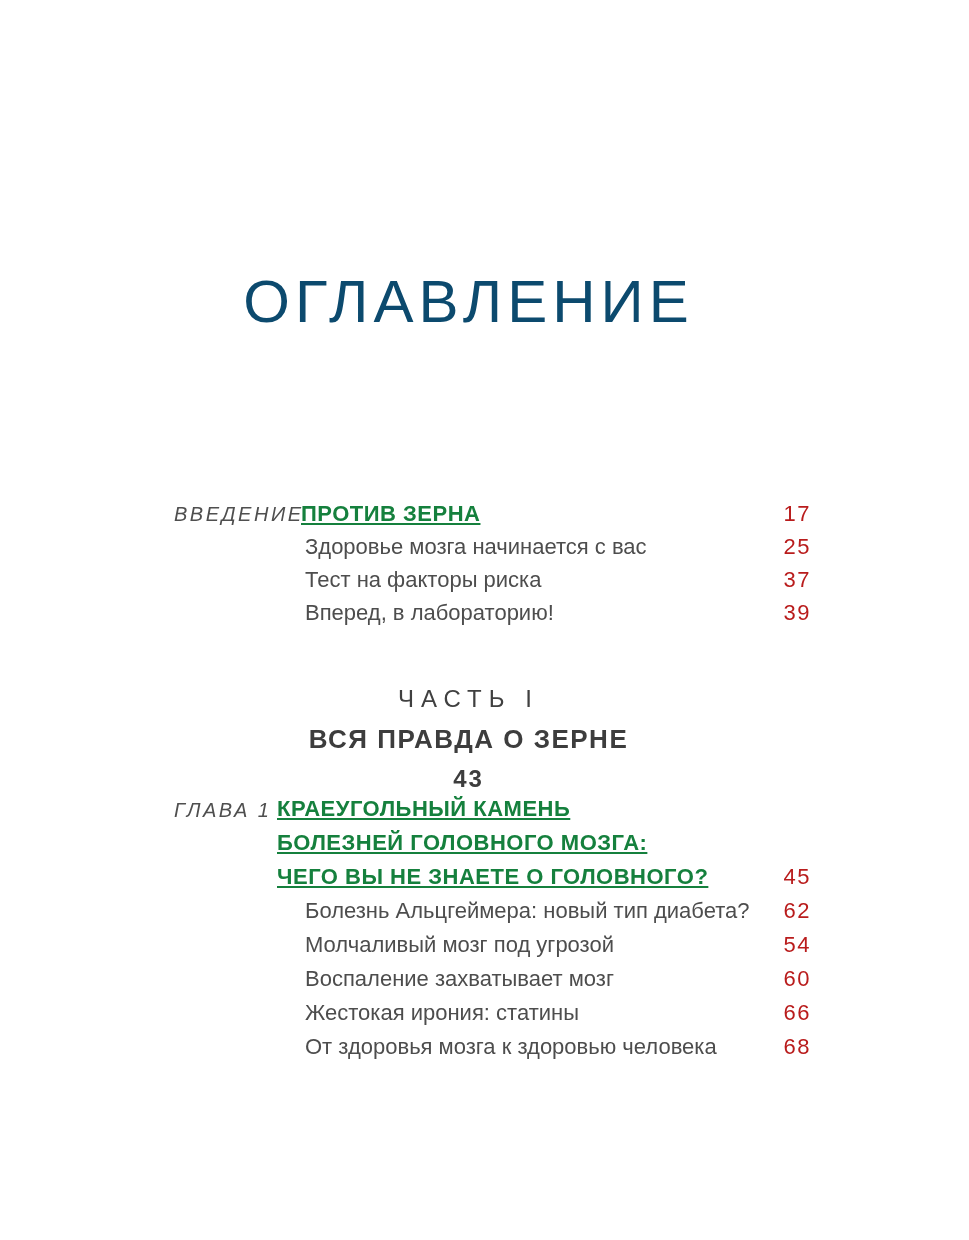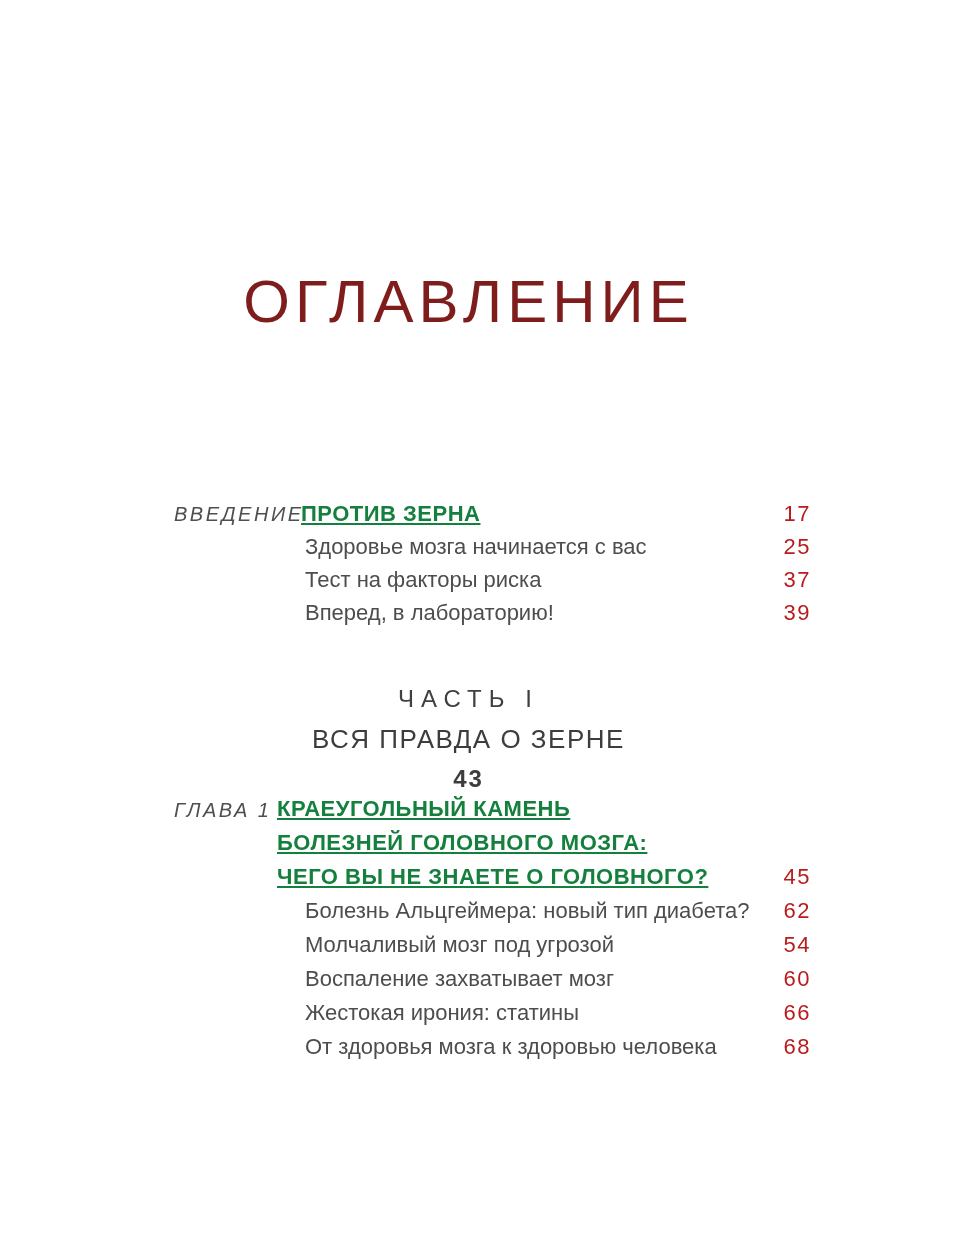--- a/index.html
+++ b/index.html
@@ -16,21 +16,21 @@
     position: absolute;
     left: 150px;
     width: 637px;
   }
 
   .toc-title {
     top: 272px;
     text-align: center;
     font-size: 60px;
     letter-spacing: 5px;
-    color: #7f1d1d;
+    color: #0c4a6e;
     font-weight: 400;
     line-height: 1;
     white-space: nowrap;
   }
 
   .toc-section { line-height: 33px; font-size: 22px; margin-left: 24px; }
   .toc-section.chapter { line-height: 34px; }
 
   .section-label {
     position: absolute;
@@ -78,21 +78,21 @@
   .part-kicker {
     font-size: 24px;
     font-weight: 400;
     letter-spacing: 7px;
     color: #404040;
     line-height: 30px;
   }
   .part-title {
     margin-top: 9px;
     font-size: 26px;
-    font-weight: 400;
+    font-weight: 700;
     letter-spacing: 1.5px;
     color: #3d3d3d;
     line-height: 32px;
   }
   .part-page {
     margin-top: 10px;
     font-size: 24px;
     font-weight: 700;
     letter-spacing: 2px;
     color: #3d3d3d;

